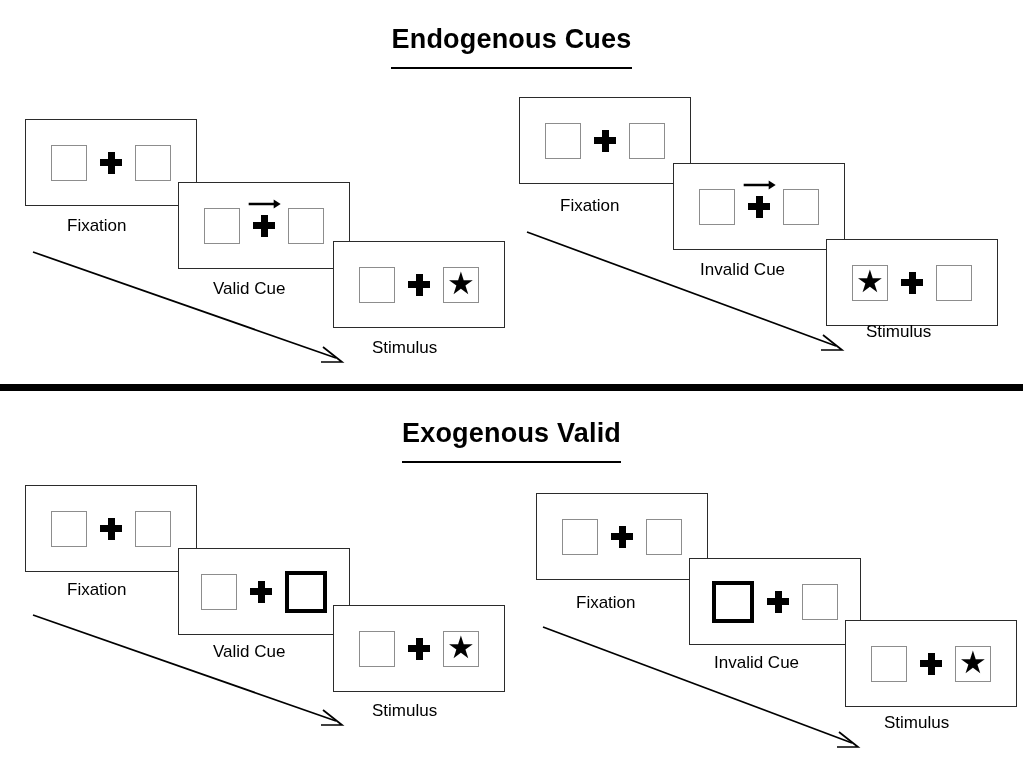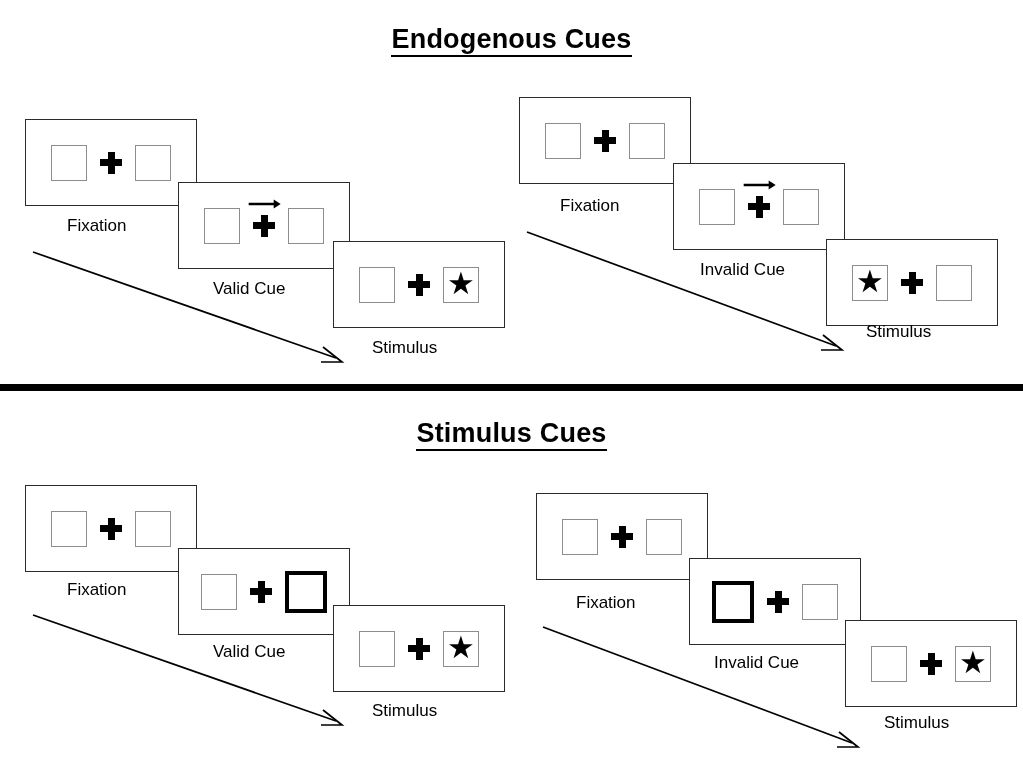--- a/index.html
+++ b/index.html
@@ -20,21 +20,21 @@
     position: absolute;
     width: 100%;
     left: 0;
     text-align: center;
     font-size: 27px;
     font-weight: bold;
     letter-spacing: 0.2px;
   }
   .section-title span {
     border-bottom: 2px solid #000;
-    padding-bottom: 1px;
+    padding-bottom: 13px;
   }
   #title-endogenous { top: 24px; }
   #title-exogenous  { top: 418px; }
 
   .divider {
     position: absolute;
     left: 0;
     width: 1023px;
     height: 7px;
     background: #000000;
@@ -203,21 +203,21 @@
 <div class="caption" style="left:866px; top:322px;">Stimulus</div>
 
 <svg class="flow-arrow" style="left:524px; top:228px; width:326px; height:130px;" viewBox="0 0 326 130">
   <line x1="3" y1="4" x2="312" y2="118" stroke="#000" stroke-width="1.7"></line>
   <polyline points="299,107 318,122 297,122" fill="none" stroke="#000" stroke-width="1.7"></polyline>
 </svg>
 
 <div class="divider"></div>
 
 <div class="section-title" id="title-exogenous">
-  <span>Stimulus Cues</span>
+  <span>Exogenous Valid</span>
 </div>
 
 <div class="frame" style="left:25px; top:485px; width:172px; height:87px;">
   <div class="row">
     <div class="box"></div>
     <div class="plus"></div>
     <div class="box"></div>
   </div>
 </div>
 <div class="caption" style="left:67px; top:580px;">Fixation</div>

